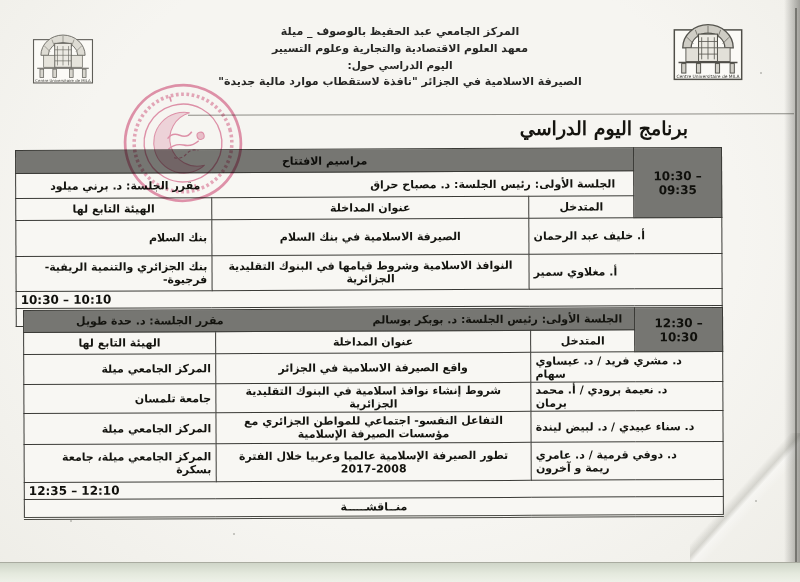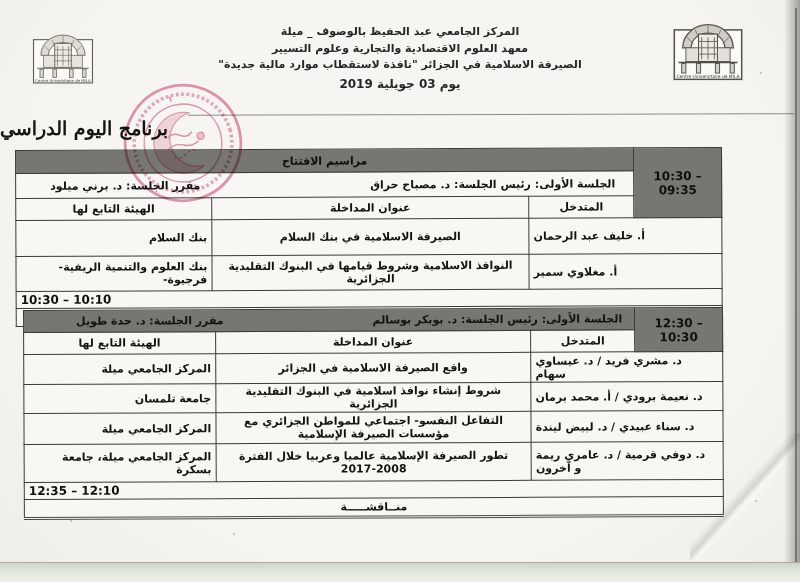--- a/index.html
+++ b/index.html
@@ -23,21 +23,21 @@
   .fold-crease{position:absolute;right:0;bottom:19px;width:110px;height:130px;
     background:linear-gradient(132deg, rgba(0,0,0,0) 44%, rgba(110,110,100,.22) 49%, rgba(255,255,255,.35) 52%, rgba(0,0,0,0) 58%);}
   .speck{position:absolute;width:2px;height:2px;border-radius:50%;background:#8e8d86;opacity:.6;}
 
   
   .hdr{position:absolute;top:24px;left:0;width:800px;text-align:center;direction:rtl;}
   .hdr div{line-height:16.5px;font-size:11px;font-weight:bold;color:#262624;}
   .hdr .l3{font-size:10.5px;}
   .hdr .l5{font-size:12px;margin-top:2px;}
   .rule{position:absolute;top:114px;left:188px;width:606px;height:1px;background:#8d8c86;transform:rotate(-.15deg);}
-  .doc-title{position:absolute;top:117px;left:0;width:688px;text-align:left;
+  .doc-title{position:absolute;top:117px;left:0;width:688px;text-align:right;
     font-size:19px;font-weight:bold;direction:rtl;letter-spacing:1px;color:#15140f;
     font-family:"DejaVu Serif","Liberation Serif",serif;}
 
   
   .logo{position:absolute;}
   .logo-left{top:27px;left:28px;width:70px;height:64px;}
   .logo-right{top:16px;left:668px;width:80px;height:72px;}
 
   
   .stamp{position:absolute;top:80px;left:118px;width:130px;height:126px;
@@ -54,21 +54,21 @@
   td.bar{background:#767672;text-align:center;height:20px;}
   td.bar .banner{color:#0d0d0a;margin-top:8px;}
   .timetext{font-size:12px;font-weight:bold;color:#10100c;unicode-bidi:isolate;}
   td.sessrow{height:22px;}
   .flexrow{display:flex;justify-content:space-between;align-items:center;}
   .t1 td.sessrow .flexrow{padding:0 14px 0 30px;}
   .t2 td.bar2 .flexrow{padding:0 8px 0 48px;}
   td.bar2{height:19px;background:#767672;text-align:right;}
   td.ch{text-align:center;height:19px;font-size:11px;}
   td.spk{text-align:left;padding-right:16px;font-size:10.5px;}
-  .t2 td.spk{padding-right:14px;}
+  .t2 td.spk{padding-right:20px;}
   td.ttl{text-align:center;}
   td.aff{text-align:right;font-size:10.5px;}
   tr.r-d1 td{height:33px;}
   tr.r-d2 td{height:32px;}
   .t2 tr.r2-1 td{height:27px;}
   .t2 tr.r2-2 td{height:24px;}
   .t2 tr.r2-3 td{height:28px;}
   .t2 tr.r2-4 td{height:35px;}
   td.trow{height:13px;text-align:left;direction:ltr;padding-left:52px;padding-right:0;}
   td.drow{height:15px;text-align:center;font-size:11px;letter-spacing:1px;}
@@ -136,22 +136,22 @@
         <rect x="27" y="45" width="4" height="9"></rect>
       <rect x="45" y="45" width="4" height="9"></rect>
         <rect x="59" y="45" width="4" height="9"></rect>
     </g>
     <text x="38" y="58.5" text-anchor="middle" font-size="4.2" fill="#33322d">Centre Universitaire de MILA</text>
   </svg>
 
   <div class="hdr">
     <div class="l1">المركز الجامعي عبد الحفيظ بالوصوف _ ميلة</div>
     <div class="l2">معهد العلوم الاقتصادية والتجارية وعلوم التسيير</div>
+    <div class="l3">اليوم الدراسي حول:</div>
     <div class="l4">الصيرفة الاسلامية في الجزائر "نافذة لاستقطاب موارد مالية جديدة"</div>
-    <div class="l5">يوم 03 جويلية 2019</div>
   </div>
 
   <div class="rule"></div>
   <div class="doc-title">برنامج اليوم الدراسي</div>
 
   <table class="sched t1">
     <colgroup>
         <col style="width:88px">
         <col style="width:105px">
         <col style="width:318px">
@@ -176,21 +176,21 @@
       <td class="ch">الهيئة التابع لها</td>
     </tr>
     <tr class="r-d1">
       <td class="spk" colspan="2">أ.   خليف عبد الرحمان</td>
       <td class="ttl">الصيرفة الاسلامية في بنك السلام</td>
       <td class="aff">بنك السلام</td>
     </tr>
     <tr class="r-d2">
       <td class="spk" colspan="2">أ.   مغلاوي سمير</td>
       <td class="ttl">النوافذ الاسلامية وشروط قيامها في البنوك التقليدية الجزائرية</td>
-      <td class="aff">بنك العلوم والتنمية الريفية-فرجيوة-</td>
+      <td class="aff">بنك الجزائري والتنمية الريفية-فرجيوة-</td>
     </tr>
     <tr>
       <td class="trow" colspan="4"><span class="timetext" dir="ltr">10:30 – 10:10</span></td>
     </tr>
     <tr>
       <td class="drow" colspan="4">منــاقشـــــة</td>
     </tr>
   </tbody>
     </table>
 

